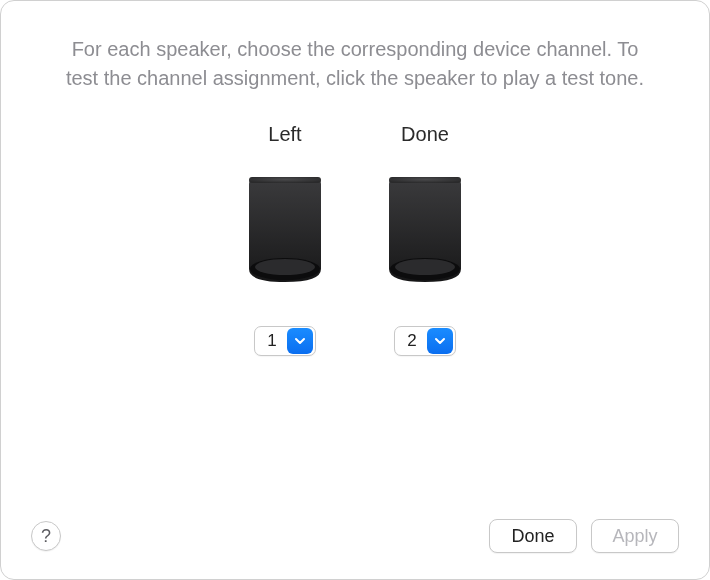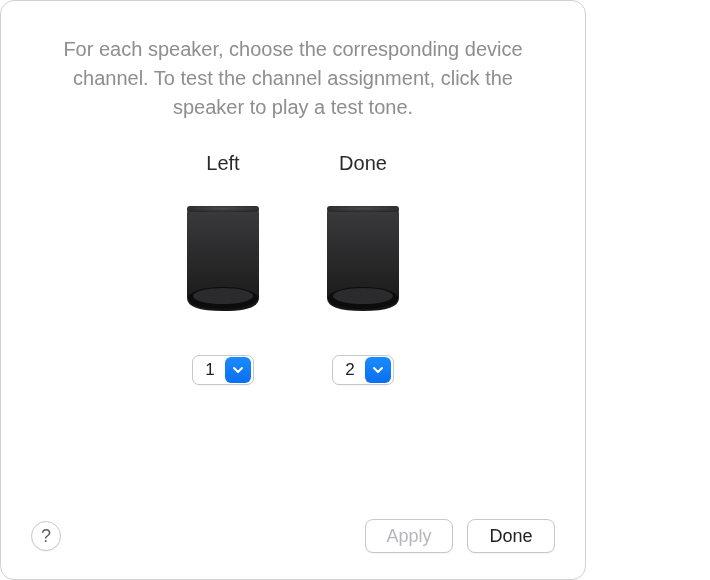--- a/index.html
+++ b/index.html
@@ -3,21 +3,21 @@
 <meta charset="utf-8">
 <style>
   * { box-sizing: border-box; }
   html, body {
     margin: 0; padding: 0;
     width: 710px; height: 580px;
     font-family: -apple-system, "Helvetica Neue", Arial, sans-serif;
     background: #fff;
   }
   .window {
-    width: 586px; height: 580px;
+    width: 710px; height: 580px;
     border: 1px solid #d0d0d0;
     border-radius: 14px;
     position: relative;
     padding: 34px 48px 0 48px;
     background: #fff;
   }
   .instructions {
     text-align: center;
     color: #8d8d92;
     font-size: 20px;
@@ -192,17 +192,17 @@
       </div>
     </div>
 
   </div>
 
   <div class="footer">
     <div class="help-btn">
       <span>?</span>
     </div>
     <div class="spacer"></div>
+    <div class="btn">Done</div>
     <div class="btn disabled">Apply</div>
-    <div class="btn">Done</div>
   </div>
 
 </div>
 
 </body></html>

